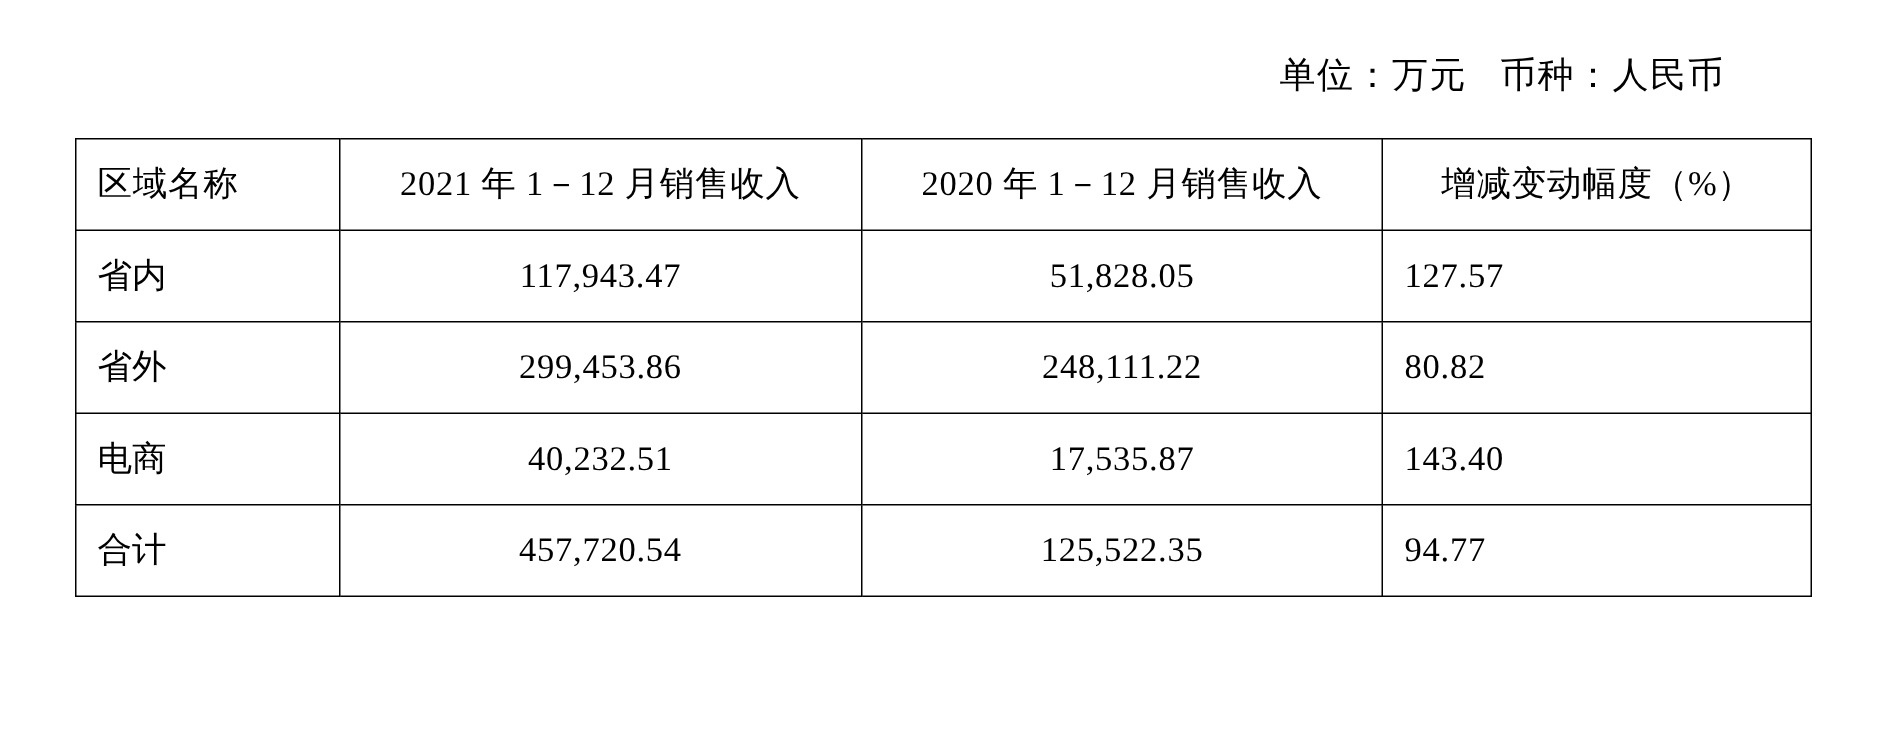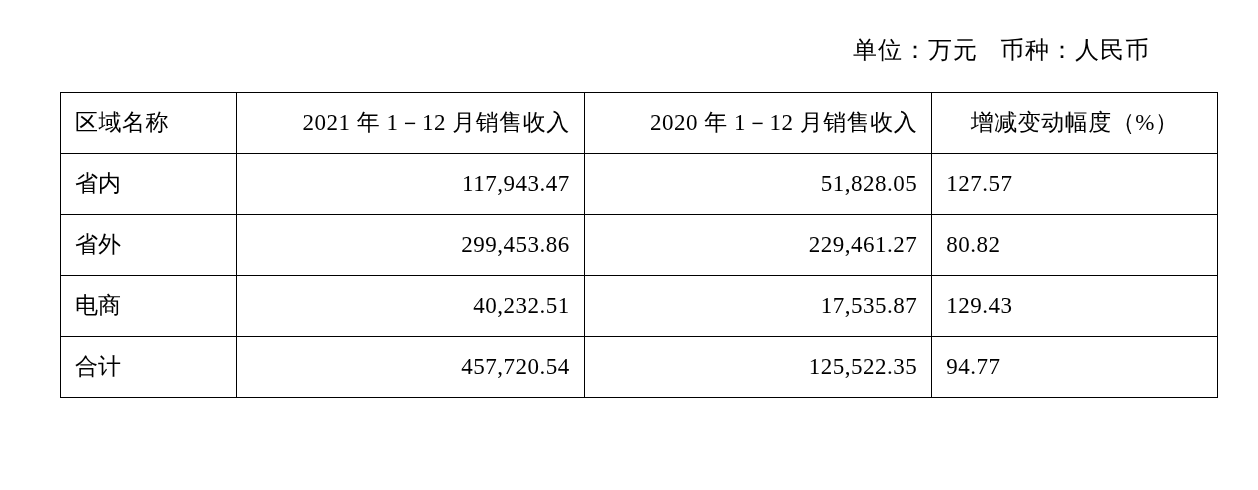--- a/index.html
+++ b/index.html
@@ -29,36 +29,36 @@
     letter-spacing: 1px;
     white-space: nowrap;
   }
   .unit-line .gap {
     display: inline-block;
     width: 22px;
   }
   table.report {
     position: absolute;
     top: 92px;
-    left: 60px;
+    left: 50px;
     width: 1158px;
     border-collapse: collapse;
     table-layout: fixed;
     padding-left: 40px;
   }
   table.report td {
     border: 1.3px solid #000000;
     height: 61px;
     font-size: 23px;
     padding: 0 14px;
     box-sizing: border-box;
     line-height: 1.2;
   }
   .col-region { width: 170px; text-align: left; }
-  .col-num    { width: 336px; text-align: right; }
+  .col-num    { width: 336px; text-align: center; }
   .col-pct    { width: 276px; }
   thead td {
     text-align: center;
     letter-spacing: 0.5px;
   }
   .numeric {
     font-family: "Liberation Serif", "DejaVu Serif", serif;
     letter-spacing: 0.5px;
   }
 </style>
@@ -83,28 +83,28 @@
     <tbody>
       <tr>
         <td class="col-region">省内</td>
         <td class="col-num numeric">117,943.47</td>
         <td class="col-num numeric">51,828.05</td>
         <td class="col-pct numeric">127.57</td>
       </tr>
       <tr>
         <td class="col-region">省外</td>
         <td class="col-num numeric">299,453.86</td>
-        <td class="col-num numeric">229,461.27</td>
+        <td class="col-num numeric">248,111.22</td>
         <td class="col-pct numeric">80.82</td>
       </tr>
       <tr>
         <td class="col-region">电商</td>
         <td class="col-num numeric">40,232.51</td>
         <td class="col-num numeric">17,535.87</td>
-        <td class="col-pct numeric">129.43</td>
+        <td class="col-pct numeric">143.40</td>
       </tr>
       <tr>
         <td class="col-region">合计</td>
         <td class="col-num numeric">457,720.54</td>
         <td class="col-num numeric">125,522.35</td>
         <td class="col-pct numeric">94.77</td>
       </tr>
     </tbody>
   </table>
 

